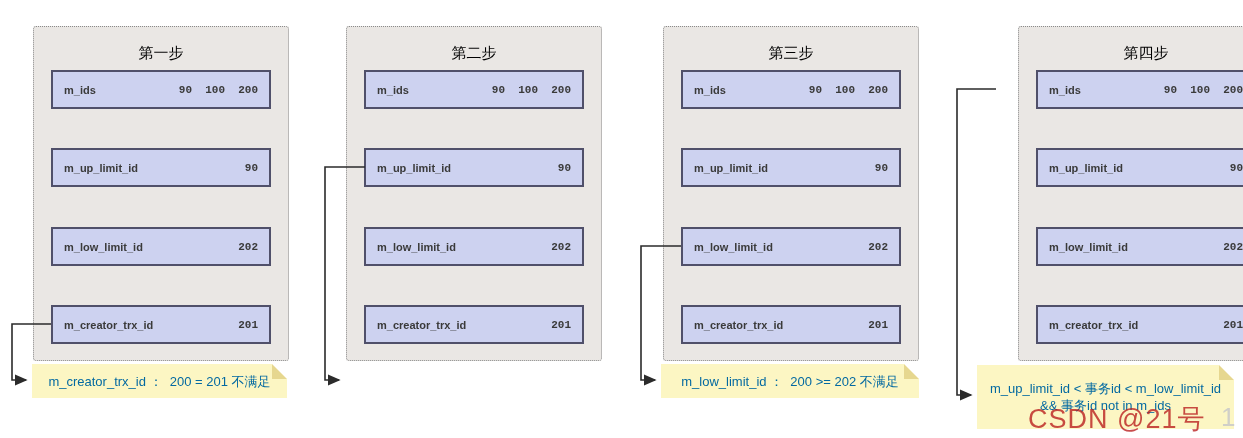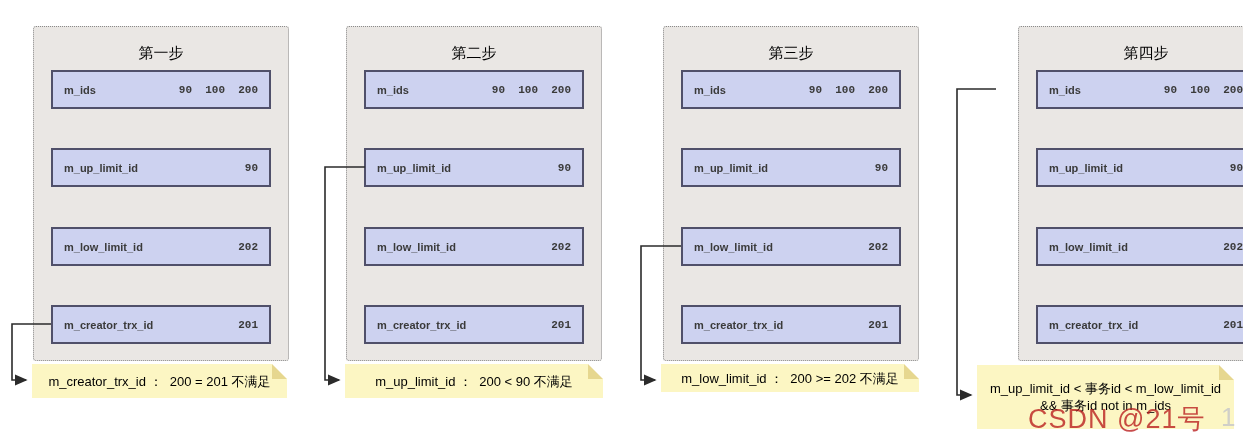--- a/index.html
+++ b/index.html
@@ -12,28 +12,28 @@
   .p1{left:33px}.p2{left:346px}.p3{left:663px}.p4{left:1018px}
   .panel-title{margin-top:17px;text-align:center;font-weight:normal;font-size:15px;color:#000000;}
 
   .field{position:absolute;left:17px;right:17px;height:39px;background:#cdd2f0;
          border:2px solid #50506a;box-sizing:border-box;display:flex;align-items:center;
          justify-content:space-between;padding:0 11px;font-weight:bold;font-size:11px;color:#3a3a3a;}
   .f1{top:43px}.f2{top:121px}.f3{top:200px}.f4{top:278px}
   .fvalue{white-space:pre;font-family:Liberation Mono, monospace;}
 
   
-  .note{position:absolute;background:#fcf6c3;color:#000000;font-size:13px;
+  .note{position:absolute;background:#fcf6c3;color:#0369a1;font-size:13px;
         display:flex;flex-direction:column;align-items:center;justify-content:center;
         text-align:center;line-height:17px;}
   .fold{position:absolute;top:0;right:0;width:0;height:0;border-style:solid;
         border-width:0 15px 15px 0;border-color:transparent #ffffff #e6d78f transparent;}
   .n1{left:32px;top:364px;width:255px;height:34px}
   .n2{left:345px;top:364px;width:258px;height:34px}
-  .n3{left:661px;top:364px;width:258px;height:28px}
+  .n3{left:661px;top:364px;width:258px;height:34px}
   .n4{left:977px;top:365px;width:257px;height:64px}
   .note-line{display:block;white-space:pre;}
   .note-line:empty{display:none;}
 
   
   .arrows{position:absolute;left:0;top:0;width:1243px;height:438px;pointer-events:none;}
 
   
   .watermark{position:absolute;left:1028px;top:401px;font-size:27px;letter-spacing:1px;
              color:#b91c1c;opacity:.78;white-space:nowrap;}
@@ -122,25 +122,20 @@
       <span class="flabel">m_creator_trx_id</span>
       <span class="fvalue">201</span>
     </div>
   </section>
 
   <div class="note n1">
     <span class="fold"></span>
     <span class="note-line">m_creator_trx_id ：  200 = 201 不满足</span>
 
   </div>
-  <div class="note n2">
-    <span class="fold"></span>
-    <span class="note-line">m_up_limit_id ：  200 &lt; 90 不满足</span>
-
-  </div>
   <div class="note n3">
     <span class="fold"></span>
     <span class="note-line">m_low_limit_id ：  200 &gt;= 202 不满足</span>
 
   </div>
   <div class="note n4">
     <span class="fold"></span>
     <span class="note-line">m_up_limit_id &lt; 事务id &lt; m_low_limit_id</span>
     <span class="note-line">&amp;&amp; 事务id not in m_ids</span>
   </div>

